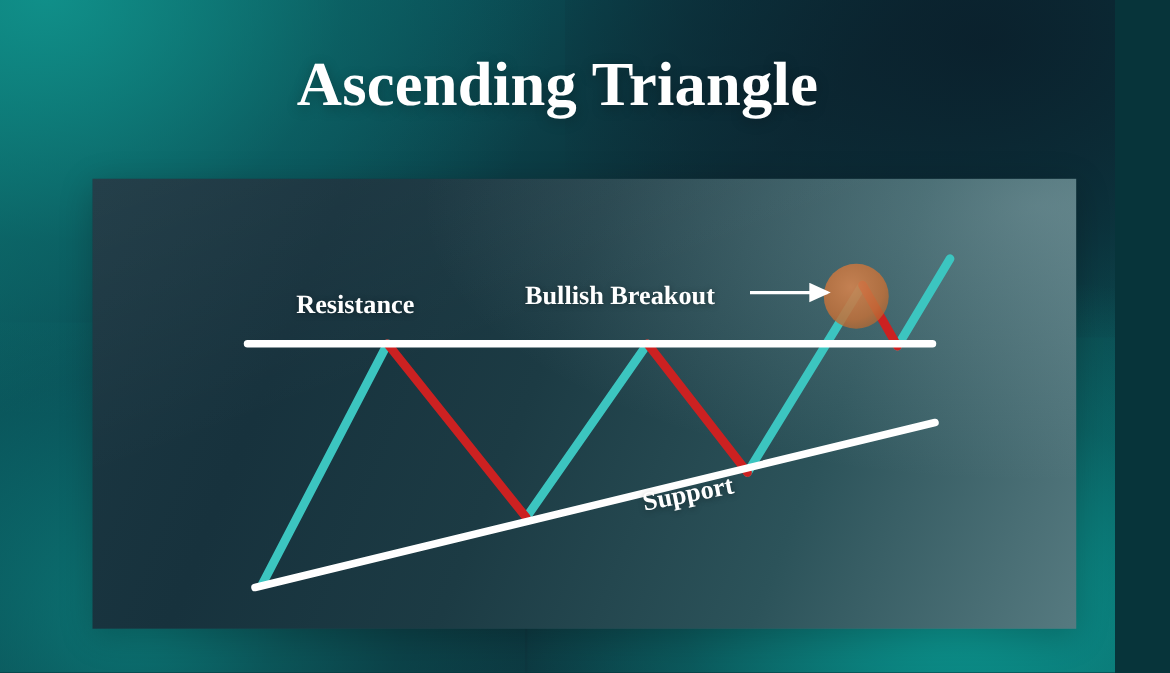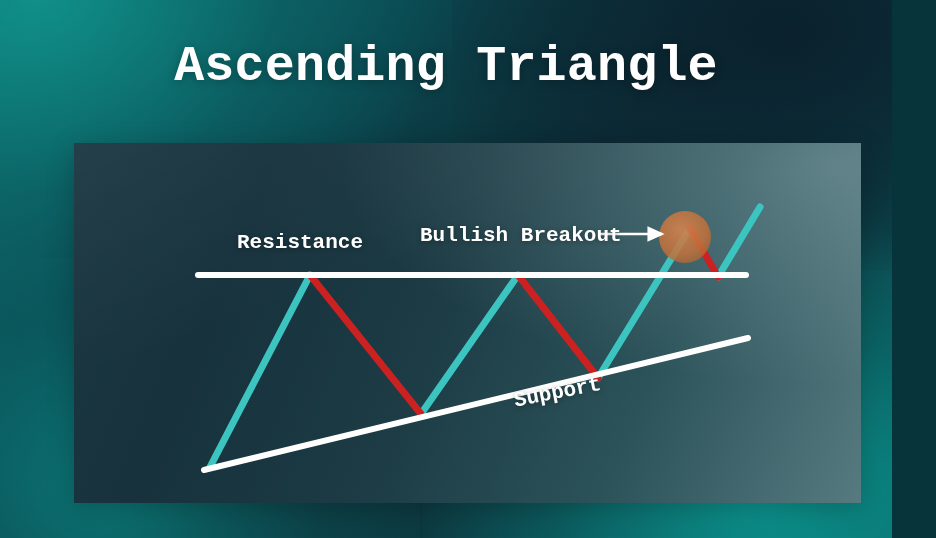--- a/index.html
+++ b/index.html
@@ -5,21 +5,21 @@
   html, body {
     margin: 0;
     padding: 0;
     background: #07343a;
   }
   #stage {
     position: relative;
     width: 892px;
     height: 538px;
     overflow: hidden;
-    font-family: Liberation Mono, monospace;
+    font-family: Liberation Serif, serif;
   }
 
   
   .bg-base {
     position: absolute;
     inset: 0;
     background: linear-gradient(135deg, #0b6f6d 0%, #0a4c54 26%, #0d2c35 52%, #0d3a42 70%, #0a6a6a 100%);
   }
   .bg-glow-tl {
     position: absolute;

